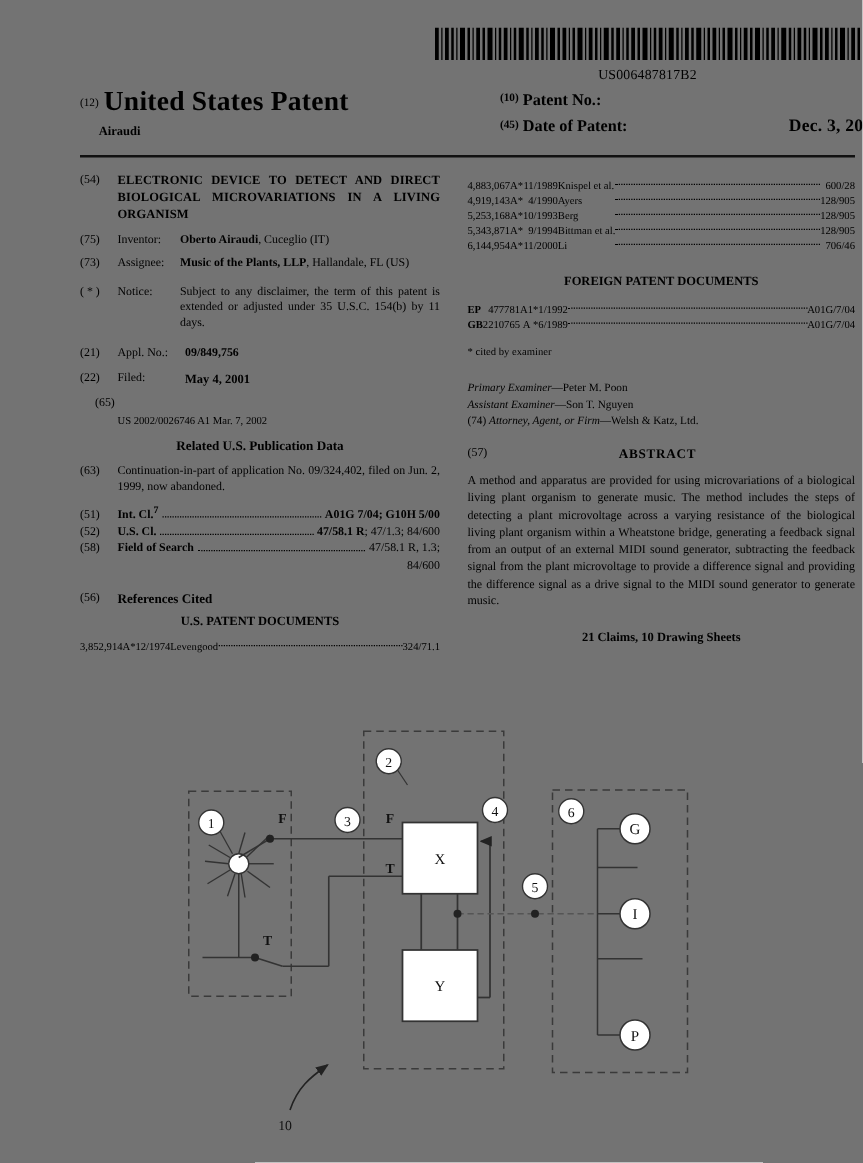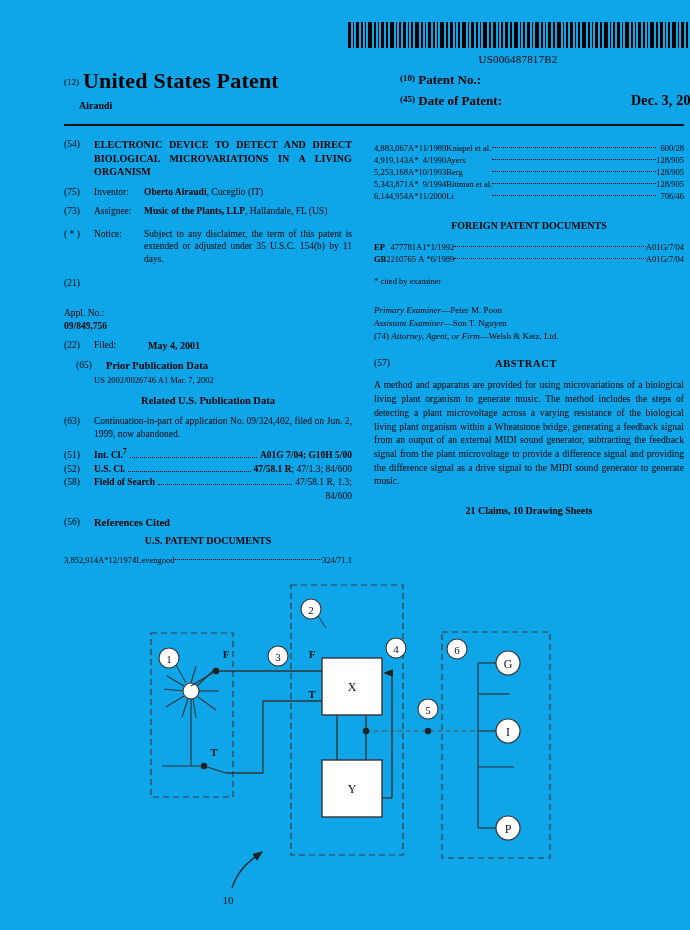--- a/index.html
+++ b/index.html
@@ -9,21 +9,21 @@
     background: #ffffff;
   }
   body {
     font-family: "Liberation Serif", "DejaVu Serif", serif;
     color: #000;
   }
   #page {
     position: relative;
     width: 690px;
     height: 930px;
-    background: #0ea5e9;
+    background: #737373;
     overflow: hidden;
   }
 
   
   #barcode-area {
     position: absolute;
     left: 348px;
     top: 22px;
     width: 340px;
     height: 42px;
@@ -380,35 +380,34 @@
       <span class="lbl">Assignee:</span>
       <span class="body"><span class="b">Music of the Plants, LLP</span><span>, Hallandale, FL (US)</span></span>
     </div>
 
     <div class="ent" style="margin-top:10px;">
       <span class="num">( * )</span>
       <span class="lbl">Notice:</span>
       <span class="body">Subject to any disclaimer, the term of this patent is extended or adjusted under 35 U.S.C. 154(b) by 11 days.</span>
     </div>
 
-    <div class="ent" style="margin-top:12px;flex-direction:column;">
+    <div class="ent" style="margin-top:12px;">
       <span class="num">(21)</span>
       <span class="lbl" style="width:54px;">Appl. No.:</span>
       <span class="body b">09/849,756</span>
     </div>
 
     <div class="ent">
       <span class="num">(22)</span>
       <span class="lbl" style="width:54px;">Filed:</span>
       <span class="body b" style="font-size:10px;">May 4, 2001</span>
     </div>
 
     <div class="ent" style="margin-bottom:2px;margin-left:12px;">
       <span class="num">(65)</span>
-      <span class="body b ctr" style="font-size:10.5px;padding-right:10px;">Prior Publication Data</span>
     </div>
     <div class="sub-line">US 2002/0026746 A1 Mar. 7, 2002</div>
 
     <div class="hdr-center" style="font-size:10.5px;margin-bottom:7px;">Related U.S. Publication Data</div>
 
     <div class="ent">
       <span class="num">(63)</span>
       <span class="body small-just">Continuation-in-part of application No. 09/324,402, filed on Jun. 2, 1999, now abandoned.</span>
     </div>
 

